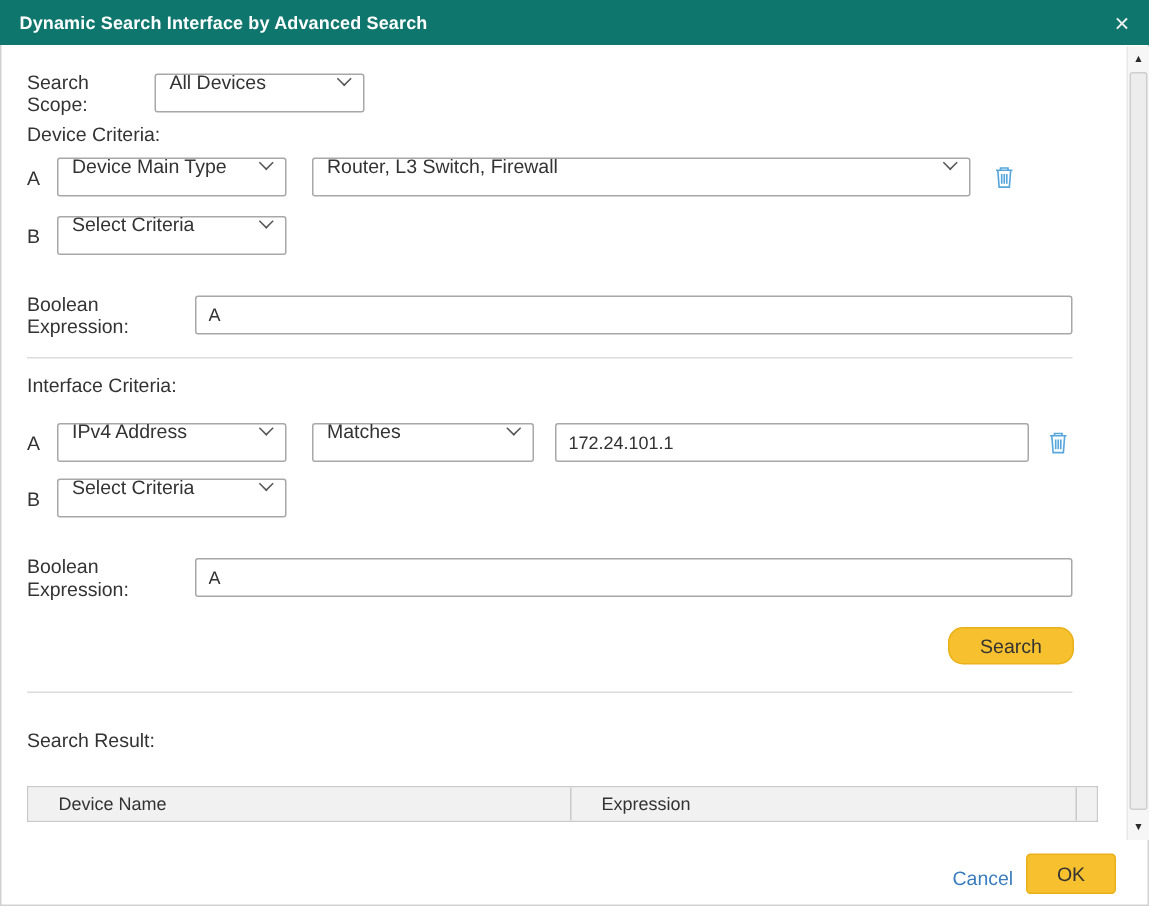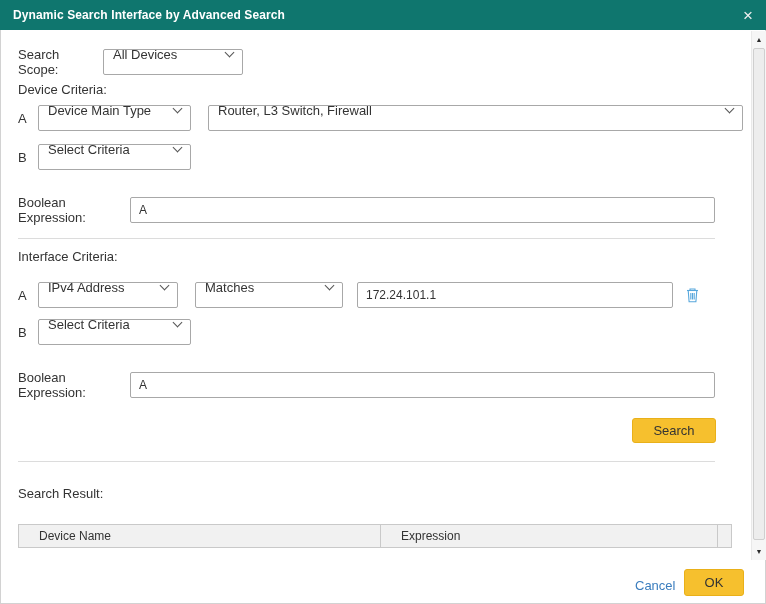--- a/index.html
+++ b/index.html
@@ -43,21 +43,21 @@
   .trash-btn { background: none; border: none; cursor: pointer; padding: 0; margin-left: 12px; display: flex; align-items: center; }
 
   .divider { position: absolute; left: 18px; width: 697px; height: 1px; background: #dcdcdc; }
 
   .btn-yellow {
     position: absolute; background: #f6c02e; border: 1px solid #e9b019; border-radius: 3px;
     font-size: 13px; color: #333; cursor: pointer;
     font-family: "Liberation Sans", "DejaVu Sans", sans-serif;
     display: flex; align-items: center; justify-content: center;
   }
-  #search-btn { left: 632px; top: 418px; width: 84px; height: 25px; }
+  #search-btn { left: 632px; top: 418px; width: 84px; height: 25px; border-radius: 10px; }
   #ok-btn { left: 684px; top: 569px; width: 60px; height: 27px; }
   .cancel-link { position: absolute; left: 635px; top: 578px; font-size: 13px; color: #3a7dbe; cursor: pointer; }
 
   
   .rtable { position: absolute; left: 18px; top: 524px; width: 714px; border: 1px solid #c9c9c9; background: #fff; }
   .thead { display: flex; background: #f1f1f1; height: 22px; }
   .th {
     font-size: 12px; color: #333; display: flex; align-items: center;
     padding-left: 20px; border-right: 1px solid #c9c9c9;
   }
@@ -99,21 +99,21 @@
 </div>
 
 <span class="label" style="top:82px; left:18px;">Device Criteria:</span>
 
 <div class="row" style="top:105px; left:18px;">
   <span class="letter">A</span>
   <div class="select" style="width:153px;align-items:center;">
     <span>Device Main Type</span>
     <span class="chev"></span>
   </div>
-  <div class="select" style="width:535px; margin-left:17px;">
+  <div class="select" style="width:439px; margin-left:17px;">
     <span>Router, L3 Switch, Firewall</span>
     <span class="chev"></span>
   </div>
   <button class="trash-btn" style="margin-left:15px;">
     <svg width="15" height="16" viewBox="0 0 15 16" fill="none" stroke="#57A7DC" stroke-width="1.1">
       <path d="M2 3.5h11"></path>
       <path d="M5 3.5V2h5v1.5"></path>
       <path d="M3.2 3.5l.9 11.2h6.8l.9-11.2"></path>
       <path d="M5.8 6v6.5M7.5 6v6.5M9.2 6v6.5"></path>
     </svg>
@@ -132,21 +132,21 @@
   <span style="width:112px; font-size:13px; color:#333; flex:none;">Boolean Expression:</span>
   <input class="tinput" style="width: 585px;" type="text" value="A">
 </div>
 
 <div class="divider" style="top:238px;"></div>
 
 <span class="label" style="top:249px; left:18px;">Interface Criteria:</span>
 
 <div class="row" style="top:282px; left:18px;">
   <span class="letter">A</span>
-  <div class="select" style="width:140px;">
+  <div class="select" style="width:153px;">
     <span>IPv4 Address</span>
     <span class="chev"></span>
   </div>
   <div class="select" style="width:148px; margin-left:17px;">
     <span>Matches</span>
     <span class="chev"></span>
   </div>
   <input class="tinput" style="width: 316px; margin-left: 14px;" type="text" value="172.24.101.1">
   <button class="trash-btn" style="margin-left:12px;">
     <svg width="15" height="16" viewBox="0 0 15 16" fill="none" stroke="#57A7DC" stroke-width="1.1">

